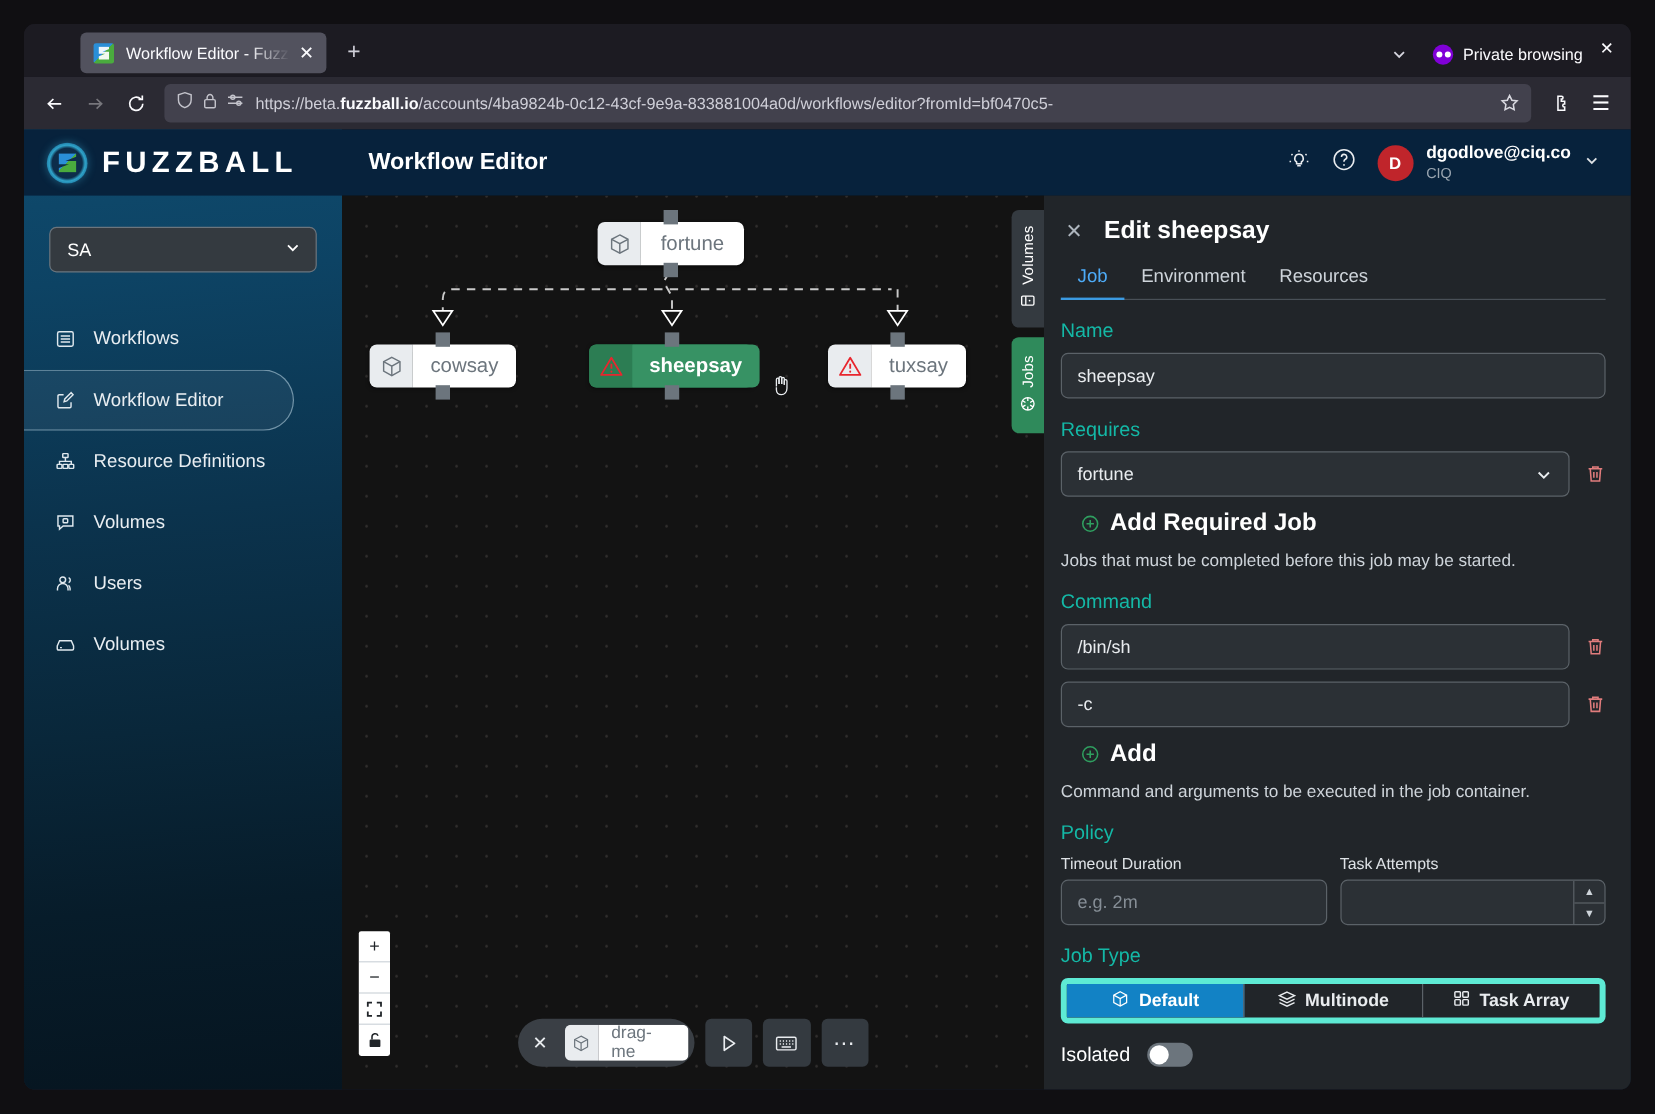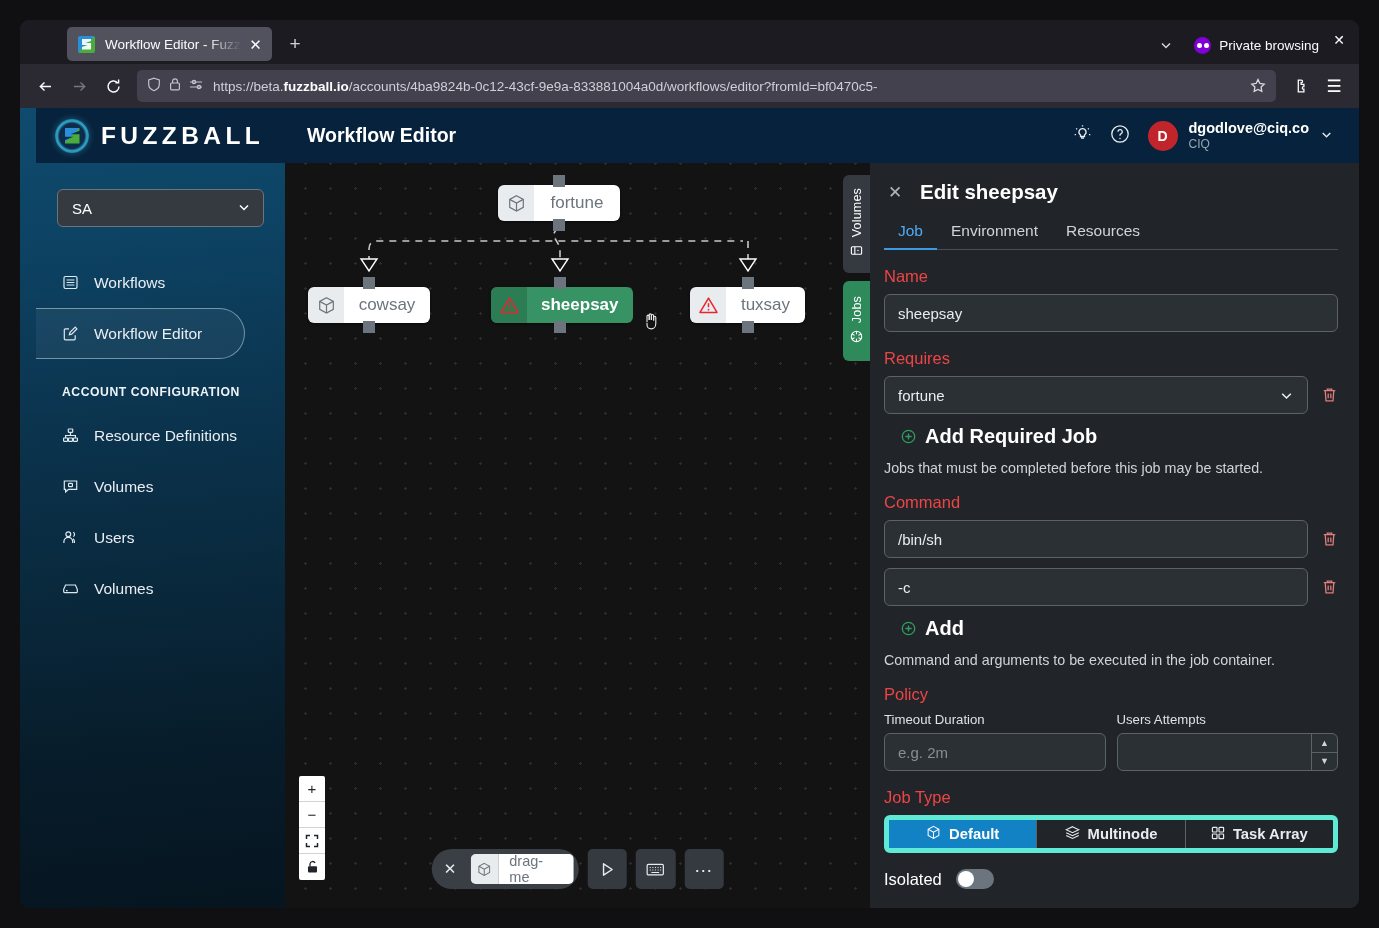--- a/index.html
+++ b/index.html
@@ -106,21 +106,21 @@
   .url-icons { display: flex; align-items: center; gap: 8px; color: #c3c3cb; flex: 0 0 auto; }
   .star { width: 26px; height: 26px; display:flex;align-items:center;justify-content:center; color:#d9d9e0; flex:0 0 auto;}
 
   
   #app { flex: 1; display: flex; position: relative; background: #0b1b2b; }
 
   
   .sidebar {
     width: 265px; flex: 0 0 265px;
     background: linear-gradient(175deg, #0f4b6e 0%, #0d4364 16%, #0b334d 40%, #09273a 62%, #071c2a 80%, #061520 100%);
-    display: flex; flex-direction: column; position: relative; padding-left: 16px;
+    display: flex; flex-direction: column; position: relative;
   }
   .brand {
     height: 55px; background: #07223c; display: flex; align-items: center;
     padding-left: 19px; gap: 12px;
   }
   .brand-logo {
     width: 34px; height: 34px; border-radius: 50%;
     background: radial-gradient(circle at 50% 50%, #0d2d4a 52%, #2fa3c9 62%, #1a6a95 78%, #0a2035 100%);
     display: flex; align-items: center; justify-content: center;
     box-shadow: 0 0 7px rgba(60,170,210,.45);
@@ -242,21 +242,21 @@
   .panel-x { color: #adb5bd; font-size: 17px; width: 16px; display:flex;align-items:center;justify-content:center;}
   .panel-title { color: #fff; font-size: 20.5px; font-weight: 700; }
   .tabs { display: flex; gap: 0; margin-top: 18px; border-bottom: 1px solid #495057; }
   .tab-item {
     padding: 0 14px 9px 14px; font-size: 15.5px; color: #ced4da; position: relative;
   }
   .tab-item.active { color: #4dabf7; }
   .tab-item.active::after {
     content: ""; position: absolute; left: 0; right: 0; bottom: -1px; height: 2.5px; background: #3b9ae1;
   }
-  .lbl-strong { color: #ef4444; font-size: 16.5px; margin: 17px 0 8px 0; }
+  .lbl-strong { color: #14b8a6; font-size: 16.5px; margin: 17px 0 8px 0; }
   .lbl-sm { color: #dee2e6; font-size: 13.2px; margin-bottom: 6px; }
   .field {
     height: 38px; background: #2b3035; border: 1px solid #5b6268; border-radius: 6px;
     display: flex; align-items: center; padding: 0 13px;
     color: #e9ecef; font-size: 15px;
   }
   .field.ph { color: #868e96; text-align: center; }
   .row { display: flex; align-items: center; gap: 12px; }
   .row .field { flex: 1; }
   .trash { width: 18px; flex: 0 0 18px; color: #e07c7c; display:flex;align-items:center;justify-content:center;}
@@ -400,21 +400,20 @@
         <div class="nav-item active">
           <span class="nav-ico">
             <svg width="17" height="17" viewBox="0 0 17 17" fill="none" stroke="currentColor" stroke-width="1.2">
                 <path d="M13.2 2.2 8 7.4l-.6 2.3 2.3-.6 5.2-5.2-1.7-1.7Z"></path>
                 <path d="M13.2 10.2v3.6a1 1 0 0 1-1 1H3.3a1 1 0 0 1-1-1V4.9a1 1 0 0 1 1-1h3.7"></path>
               </svg>
           </span>
           <span>Workflow Editor</span>
         </div>
 
-        <div class="nav-section">ACCOUNT CONFIGURATION</div>
 
         <div class="nav-item">
           <span class="nav-ico">
             <svg width="17" height="17" viewBox="0 0 17 17" fill="none" stroke="currentColor" stroke-width="1.2">
                 <rect x="6.3" y="2" width="4.4" height="3.3" rx=".5"></rect>
                 <rect x="1.6" y="11" width="4" height="3.3" rx=".5"></rect>
                 <rect x="6.5" y="11" width="4" height="3.3" rx=".5"></rect>
                 <rect x="11.4" y="11" width="4" height="3.3" rx=".5"></rect>
                 <path d="M8.5 5.3v3.2M3.6 11V8.5h9.8V11"></path>
               </svg>
@@ -696,21 +695,21 @@
           </div>
           <div class="helptext">Command and arguments to be executed in the job container.</div>
 
           <div class="lbl-strong">Policy</div>
           <div class="two-col">
             <div>
               <div class="lbl-sm">Timeout Duration</div>
               <div class="field ph">e.g. 2m</div>
             </div>
             <div>
-              <div class="lbl-sm">Users Attempts</div>
+              <div class="lbl-sm">Task Attempts</div>
               <div class="spinner-field">
                 <div class="inp"></div>
                 <div class="spin-col">
                   <div>▲</div>
                   <div>▼</div>
                 </div>
               </div>
             </div>
           </div>
 

